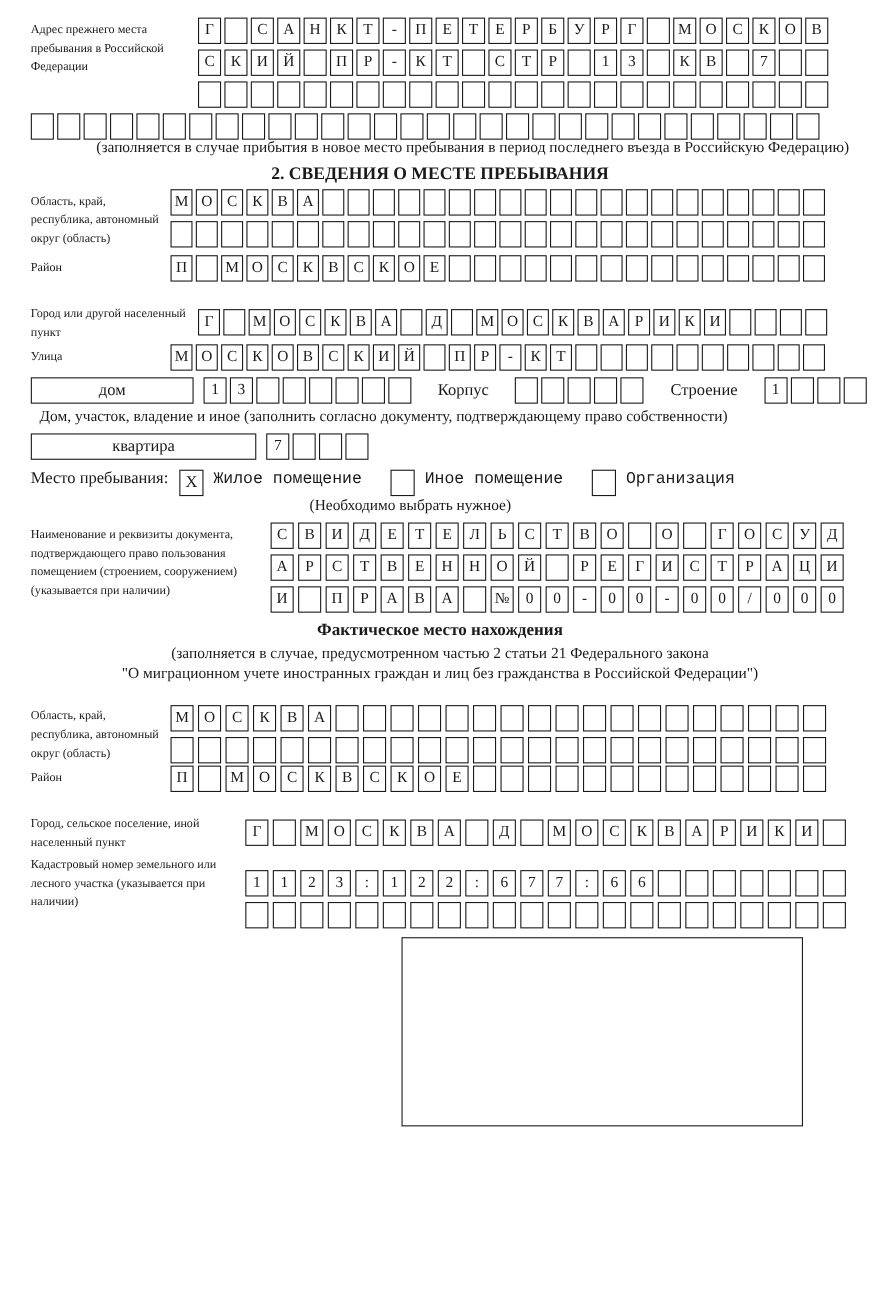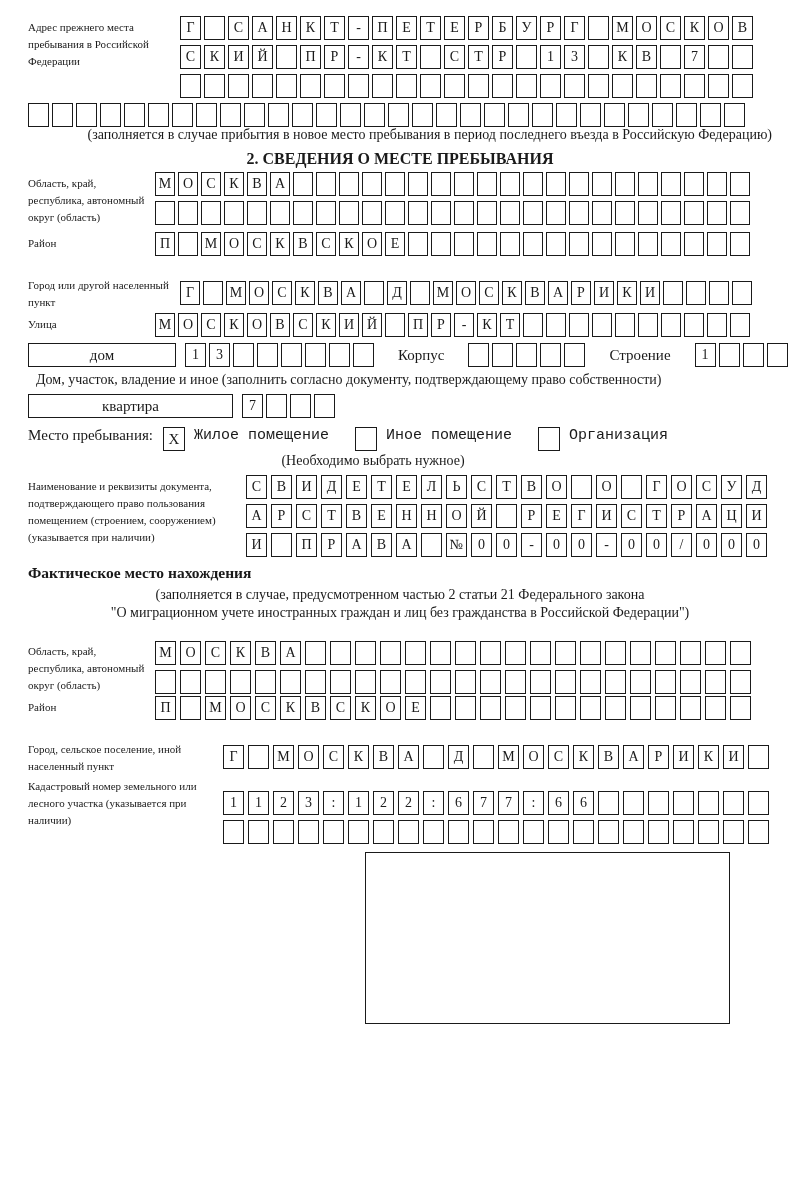--- a/index.html
+++ b/index.html
@@ -50,21 +50,21 @@
 
   .mesto-row { display:flex; align-items:flex-start; margin-top:9px; }
   .mesto-label { font-size:15px; margin-right:10px; }
   .checkbox {
     width:22px; height:24px; border:1.6px solid #1a1a1a; display:flex;
     align-items:center; justify-content:center; font-size:15px; flex-shrink:0;
   }
   .opt-label { font-size:15px; margin:0 26px 0 9px;font-family:Liberation Mono, monospace; }
   .mesto-note { font-size:14px; margin-left:170px; width:350px; text-align:center; margin-top:2px; }
 
-  .fact-title { text-align:left; font-size:15.5px; font-weight:bold; margin-top:7px; }
+  .fact-title { text-align:center; font-size:15.5px; font-weight:bold; margin-top:7px; }
   .fact-note { text-align:center; font-size:14px; line-height:18px; margin-top:4px; }
 
   .kad-offset { margin-top:16px; }
 
   .stamp-area { margin-top:8px; }
   .stamp-box {
     width:365px; height:172px; border:1.8px solid #1a1a1a;
     margin-left:337px; background:#fff;
   }
   .stamp-caption {

